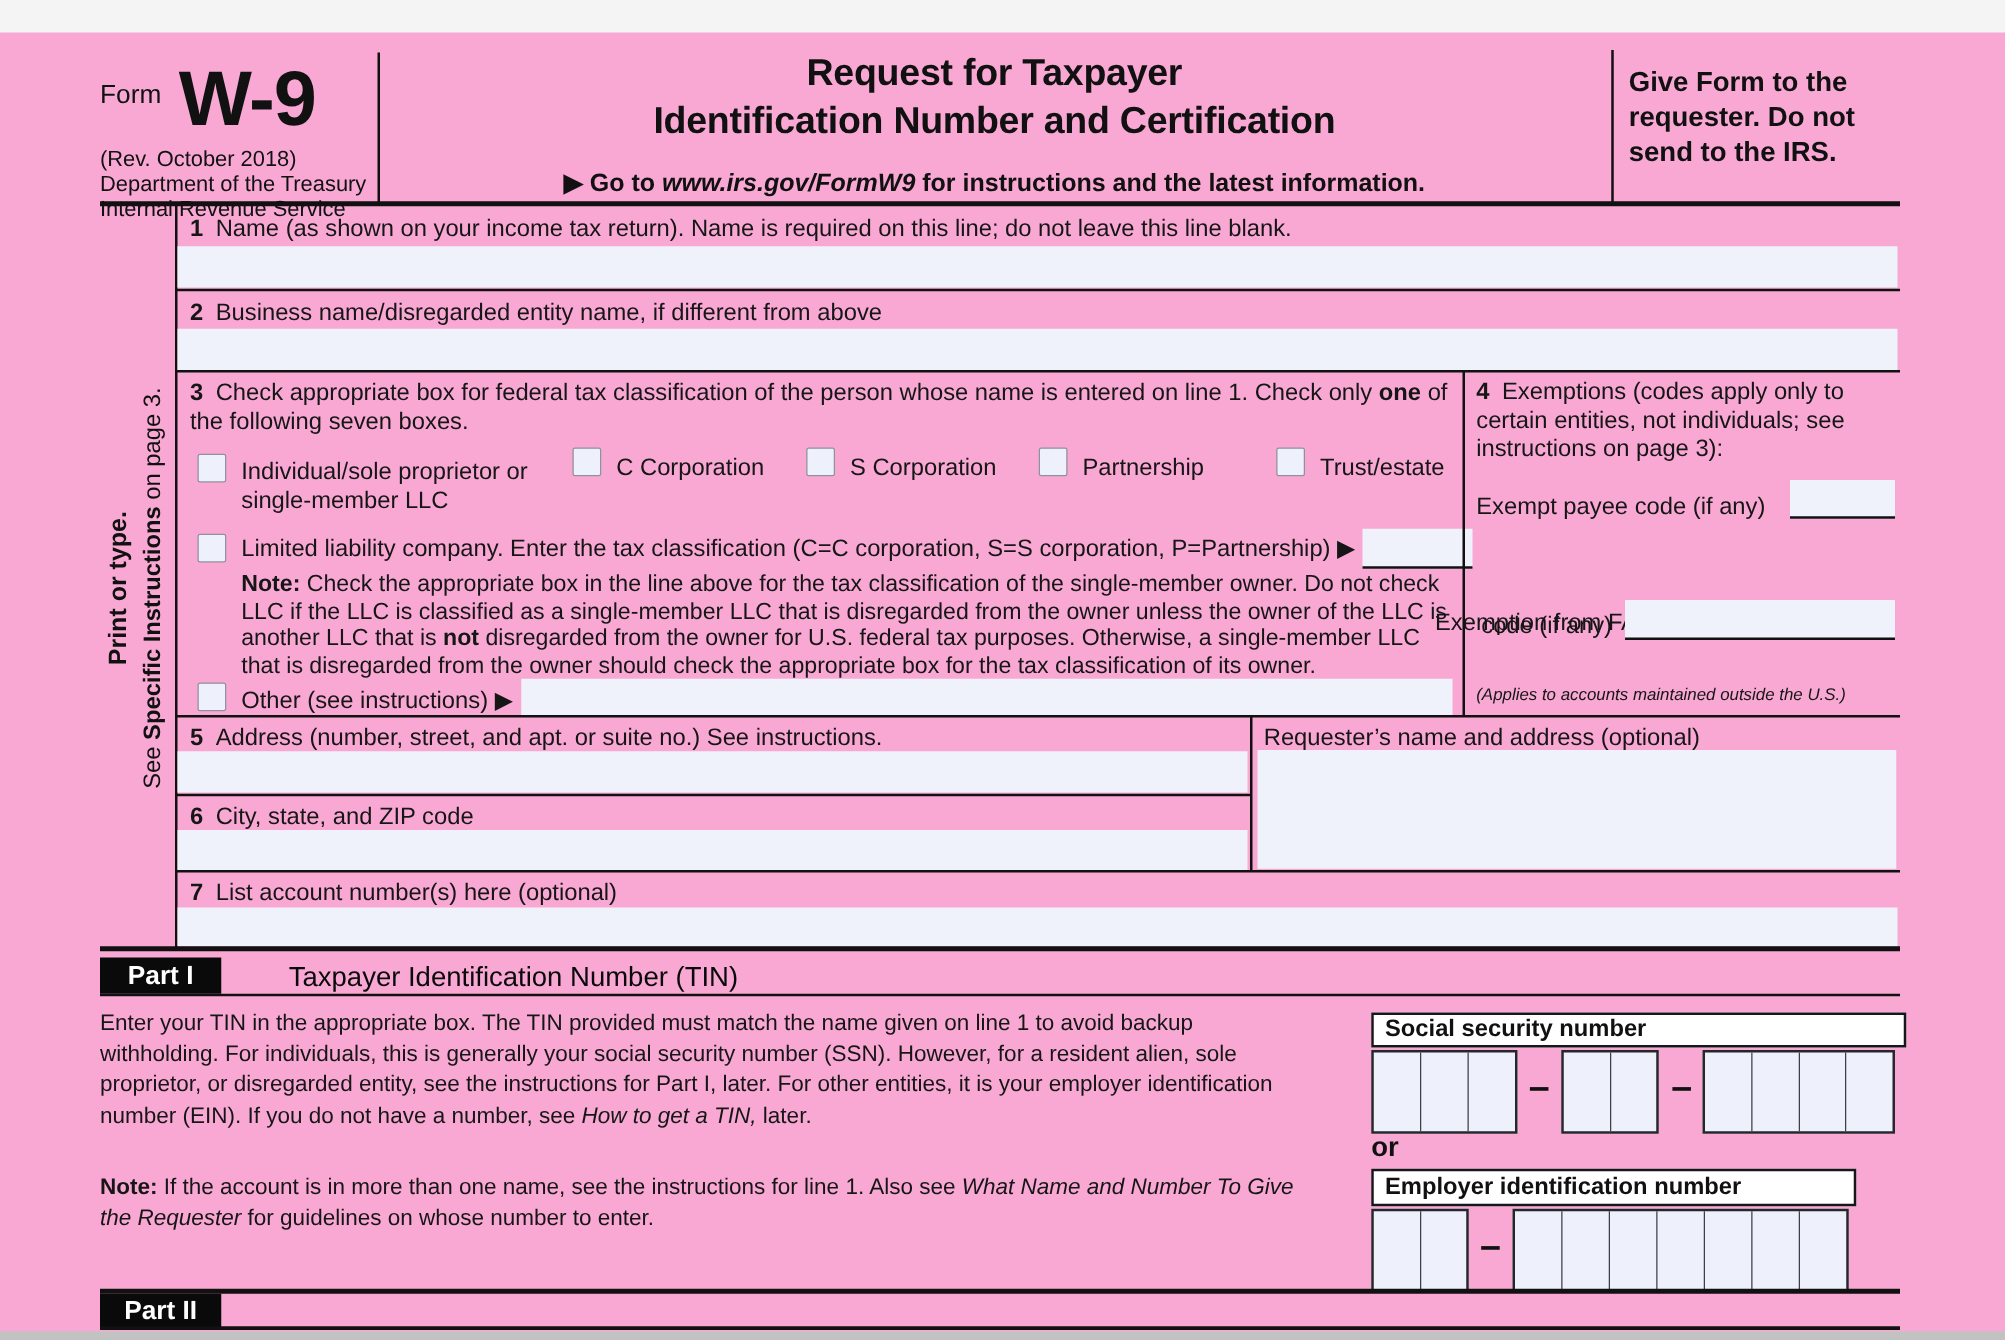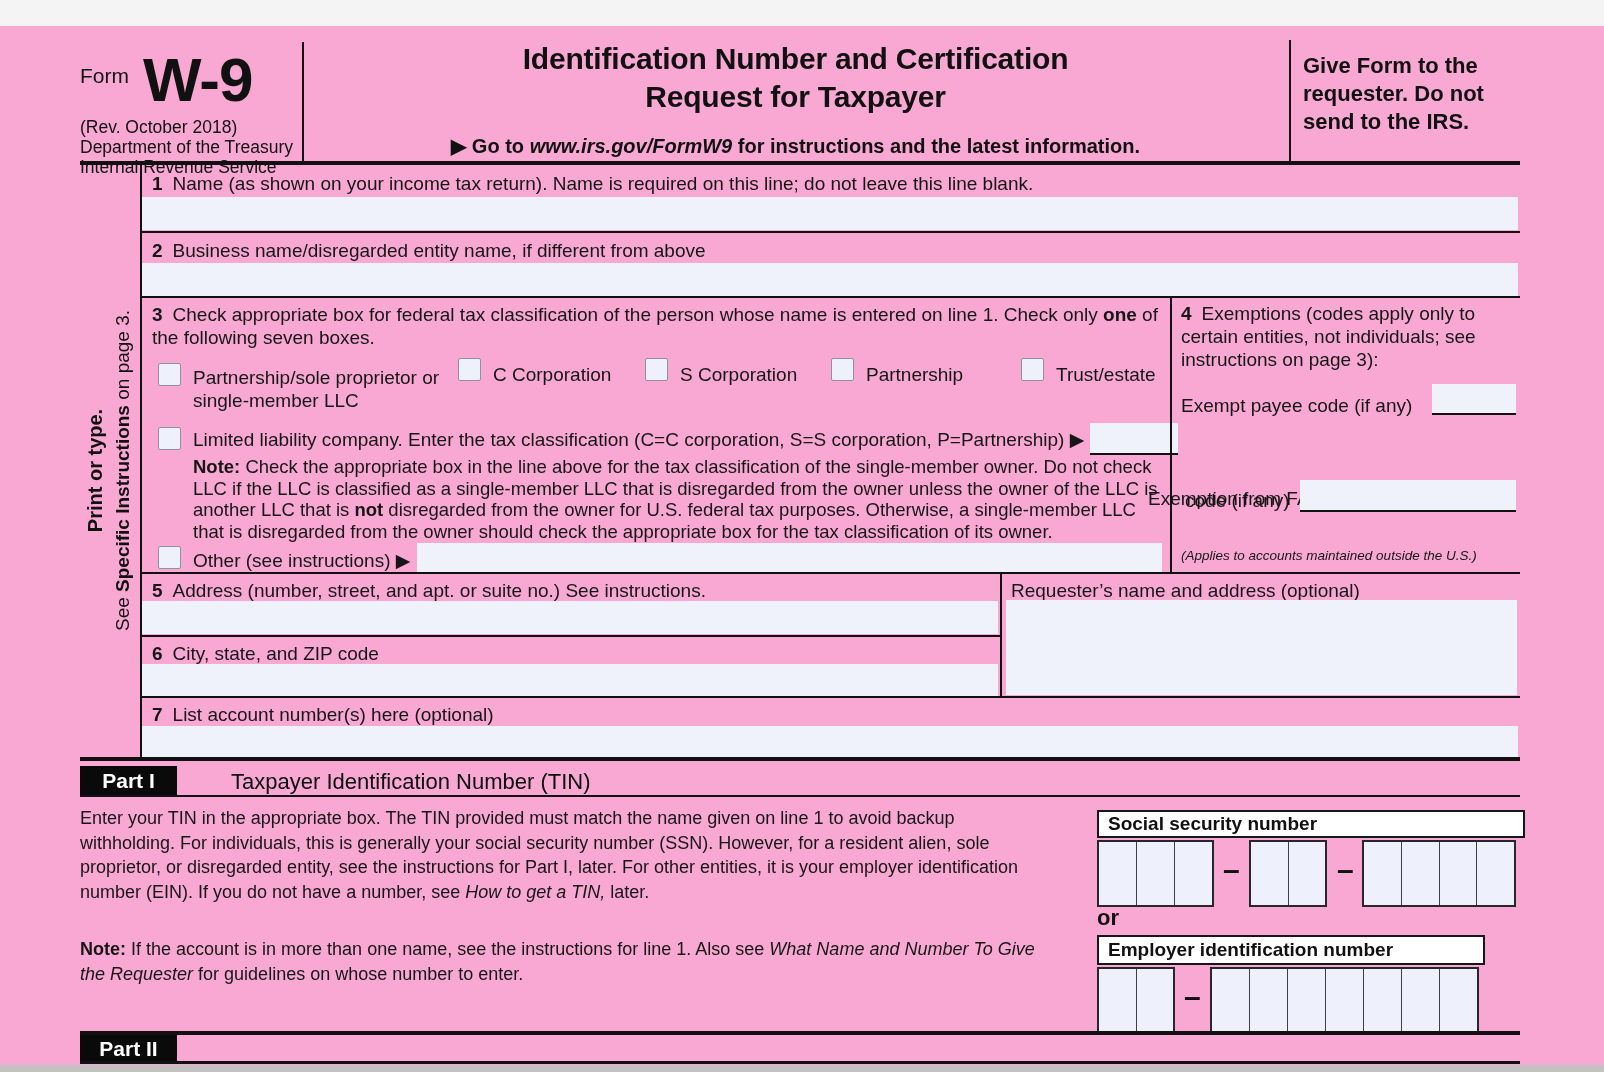--- a/index.html
+++ b/index.html
@@ -60,22 +60,22 @@
     </div>
     <div class="hdr-small" style="margin-top:2px;">(Rev. October 2018)</div>
     <div class="hdr-small">Department of the Treasury</div>
     <div class="hdr-small">Internal Revenue Service</div>
   </div>
 
   <div class="vline" style="left:302px;top:42px;width:2px;height:122px;"></div>
   <div class="vline" style="left:1289px;top:40px;width:2px;height:124px;"></div>
 
   <div class="abs title">
+    <div class="t1">Request for Taxpayer</div>
     <div class="t1">Identification Number and Certification</div>
-    <div class="t1">Request for Taxpayer</div>
   </div>
   <div class="abs goto"><span>▶ Go to </span><span class="i">www.irs.gov/FormW9</span><span> for instructions and the latest information.</span></div>
 
   <div class="abs giveform">
     <div>Give Form to the</div>
     <div>requester. Do not</div>
     <div>send to the IRS.</div>
   </div>
 
   <div class="hline" style="left:80px;top:161px;width:1440px;height:3.5px;"></div>
@@ -99,21 +99,21 @@
     <span class="lnum">2</span><span>Business name/disregarded entity name, if different from above</span>
   </div>
   <div class="field" style="left:142px;top:263px;width:1376px;height:33px;"></div>
   <div class="hline" style="left:140px;top:296px;width:1380px;height:1.5px;"></div>
 
   <div class="abs lab" style="left:152px;top:303px;width:1010px;">
     <span class="lnum">3</span><span><span>Check appropriate box for federal tax classification of the person whose name is entered on line 1. Check only </span><span class="b">one</span><span> of the following seven boxes.</span></span>
   </div>
 
   <div class="cb" style="left:158px;top:363px;"></div>
-  <div class="abs lab" style="left:193px;top:366px;width:255px;">Partnership/sole proprietor or single-member LLC</div>
+  <div class="abs lab" style="left:193px;top:366px;width:255px;">Individual/sole proprietor or single-member LLC</div>
 
   <div class="cb" style="left:458px;top:358px;"></div>
   <div class="abs lab" style="left:493px;top:363px;">C Corporation</div>
 
   <div class="cb" style="left:645px;top:358px;"></div>
   <div class="abs lab" style="left:680px;top:363px;">S Corporation</div>
 
   <div class="cb" style="left:831px;top:358px;"></div>
   <div class="abs lab" style="left:866px;top:363px;">Partnership</div>
 

